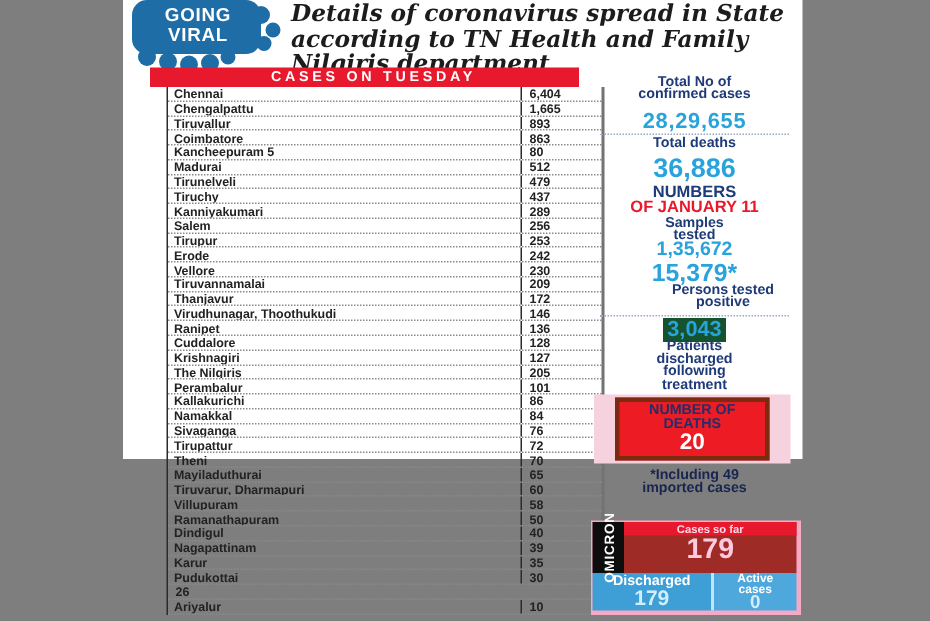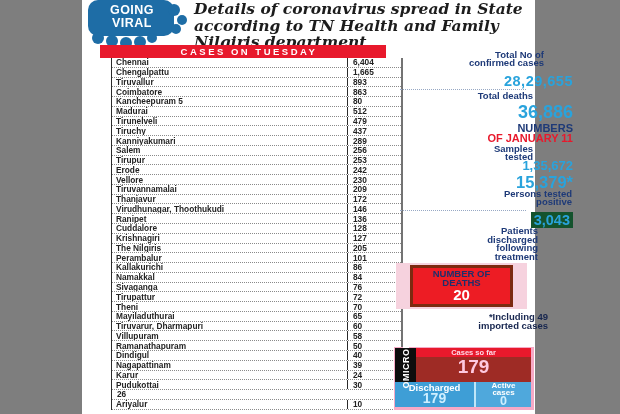--- a/index.html
+++ b/index.html
@@ -1,19 +1,19 @@
 <!DOCTYPE html>
 <html><head>
 <meta charset="utf-8">
 <style>
   * { margin:0; padding:0; box-sizing:border-box; }
   html,body { width:620px; height:414px; overflow:hidden; }
   body { font-family:"Liberation Sans", sans-serif; background:#7e7e7e; }
   #canvas { position:relative; width:620px; height:414px; background:#7e7e7e; }
-  #sheet { position:absolute; left:82px; top:0; width:453px; height:414px; background:#ffffff; }
+  #sheet { position:absolute; left:82px; top:0; width:453px; height:306px; background:#ffffff; }
 
   
   #badge { position:absolute; left:4px; top:0; width:104px; height:52px; }
   #badge svg { position:absolute; left:0; top:0; }
   #badge-text { position:absolute; left:10px; top:4px; width:72px; text-align:center;
     color:#fff; font-weight:bold; font-size:12.5px; line-height:12.5px; letter-spacing:.5px; }
   #title { position:absolute; left:112px; top:1px; width:338px;
     font-family:"DejaVu Serif","Liberation Serif",serif; font-style:italic; font-weight:600;
     font-size:15.5px; line-height:16.5px; color:#1c1c1c; }
 
@@ -22,21 +22,21 @@
     color:#fff; font-weight:bold; font-size:9.5px; letter-spacing:2.5px; text-align:center; line-height:13px;padding-left:12px; }
   #cases-table { position:absolute; left:29px; top:58px; width:292px; height:352px;
     border-left:1px solid #2b2b2b; border-right:2px solid #737373; }
   .row { display:flex; height:9.78px; align-items:center; border-bottom:1px dotted #8a8a8a;
     font-size:8.3px; font-weight:bold; color:#222; }
   .cell-name { width:236px; padding-left:4px; border-right:1px solid #2b2b2b; height:100%;
     display:flex; align-items:center; white-space:nowrap; overflow:hidden; }
   .cell-val { flex:1; padding-left:5px; }
 
   
-  .rc { position:absolute; text-align:right; color:#1e3a78; font-weight:bold;margin-left:40px; }
+  .rc { position:absolute; text-align:center; color:#1e3a78; font-weight:bold; }
   .navy { color:#1e3a78; }
   .blue { color:#29a3dc; }
   .red-txt { color:#e8192c; }
   .dotted-sep { position:absolute; border-top:1px dotted #97a8c4; width:126px; left:318px; }
 
   #confirmed-label { left:340px; top:51px; width:82px; font-size:9.5px; line-height:7.8px; }
   #confirmed-value { left:311px; top:73px; width:140px; font-size:14.5px; letter-spacing:.5px; }
   #deaths-label    { left:351px; top:92px;  width:60px; font-size:9.5px; line-height:7.8px; }
   #deaths-value    { left:311px; top:102px; width:140px; font-size:18px; }
   #numbers-head-1  { left:311px; top:123px; width:140px; font-size:11px; line-height:10px; }
@@ -266,21 +266,21 @@
     <span class="cell-val">40</span>
   </div>
 
   <div class="row">
     <span class="cell-name">Nagapattinam</span>
     <span class="cell-val">39</span>
   </div>
 
   <div class="row">
     <span class="cell-name">Karur</span>
-    <span class="cell-val">24</span>
+    <span class="cell-val">35</span>
   </div>
 
   <div class="row">
     <span class="cell-name">Pudukottai</span>
     <span class="cell-val">30</span>
   </div>
 
   <div class="row">
     <span class="cell-val">26</span>
   </div>

